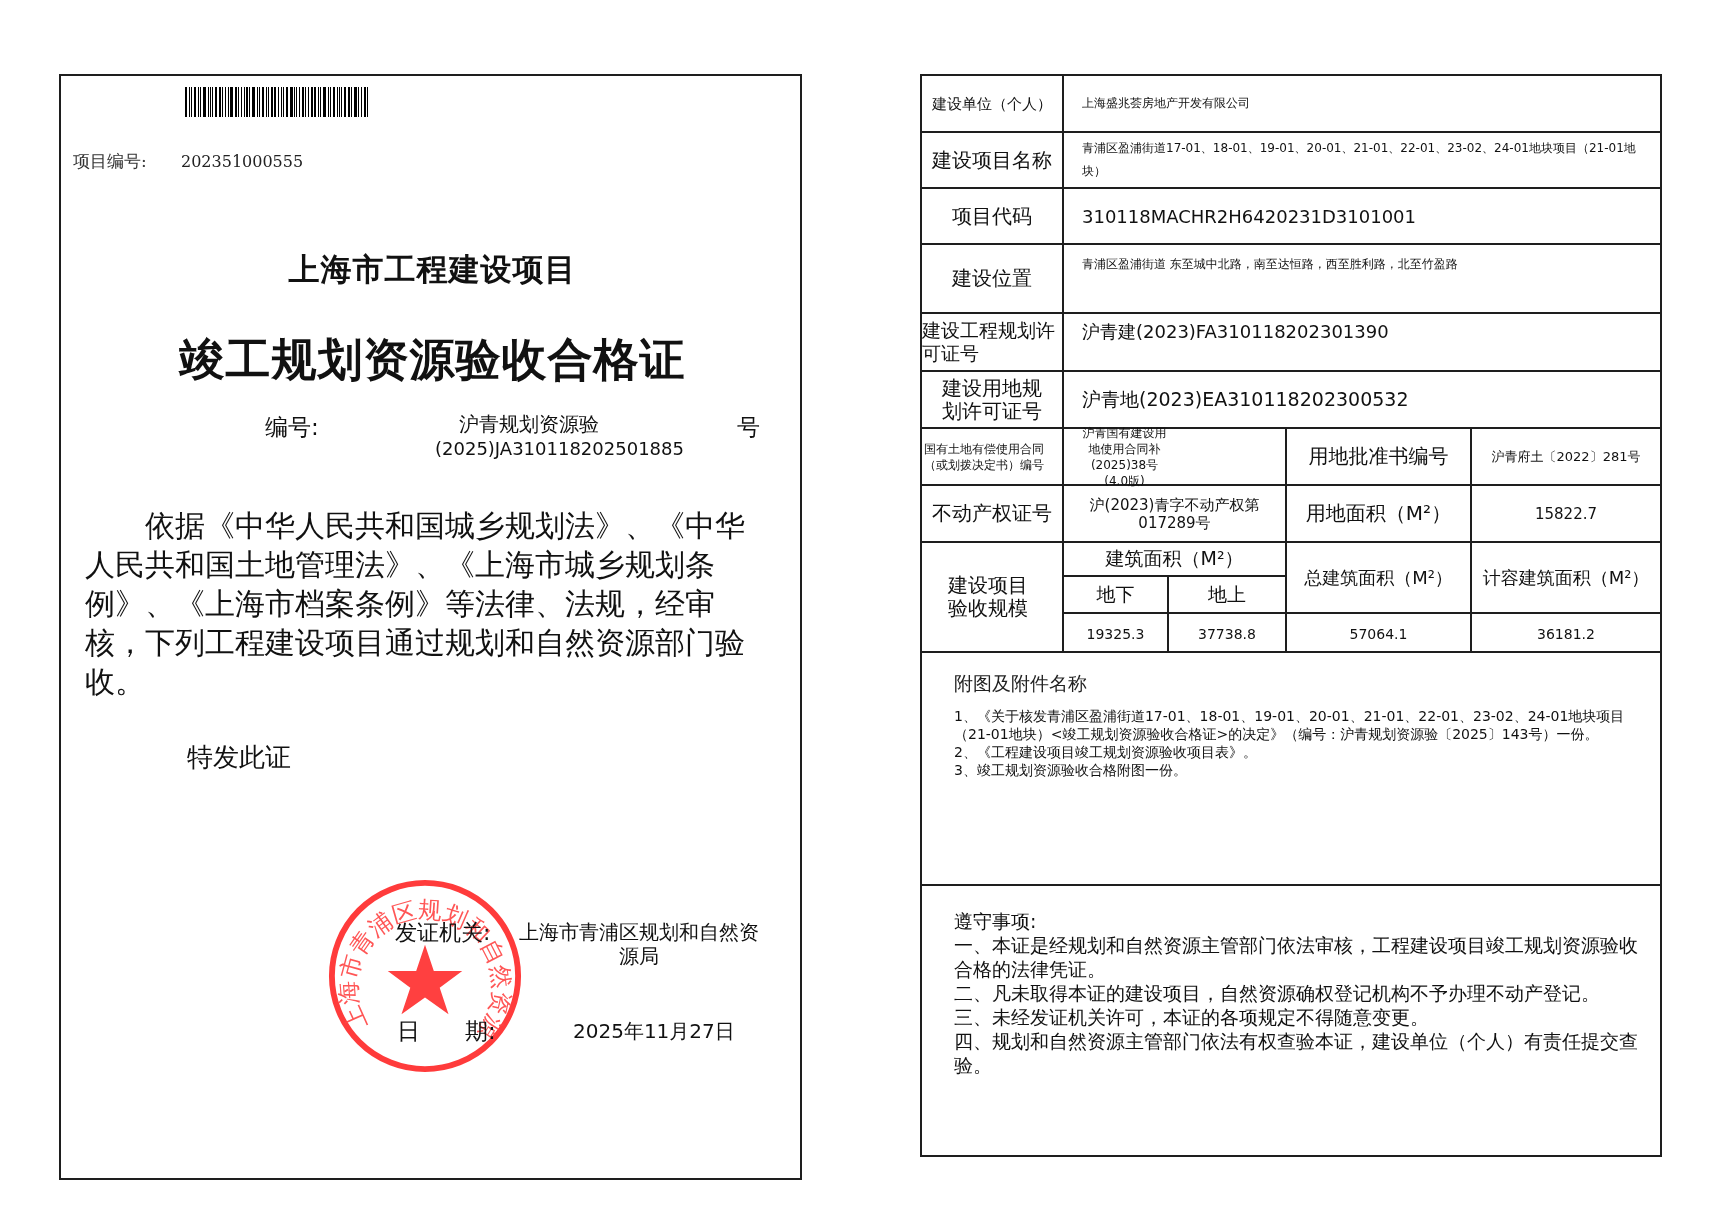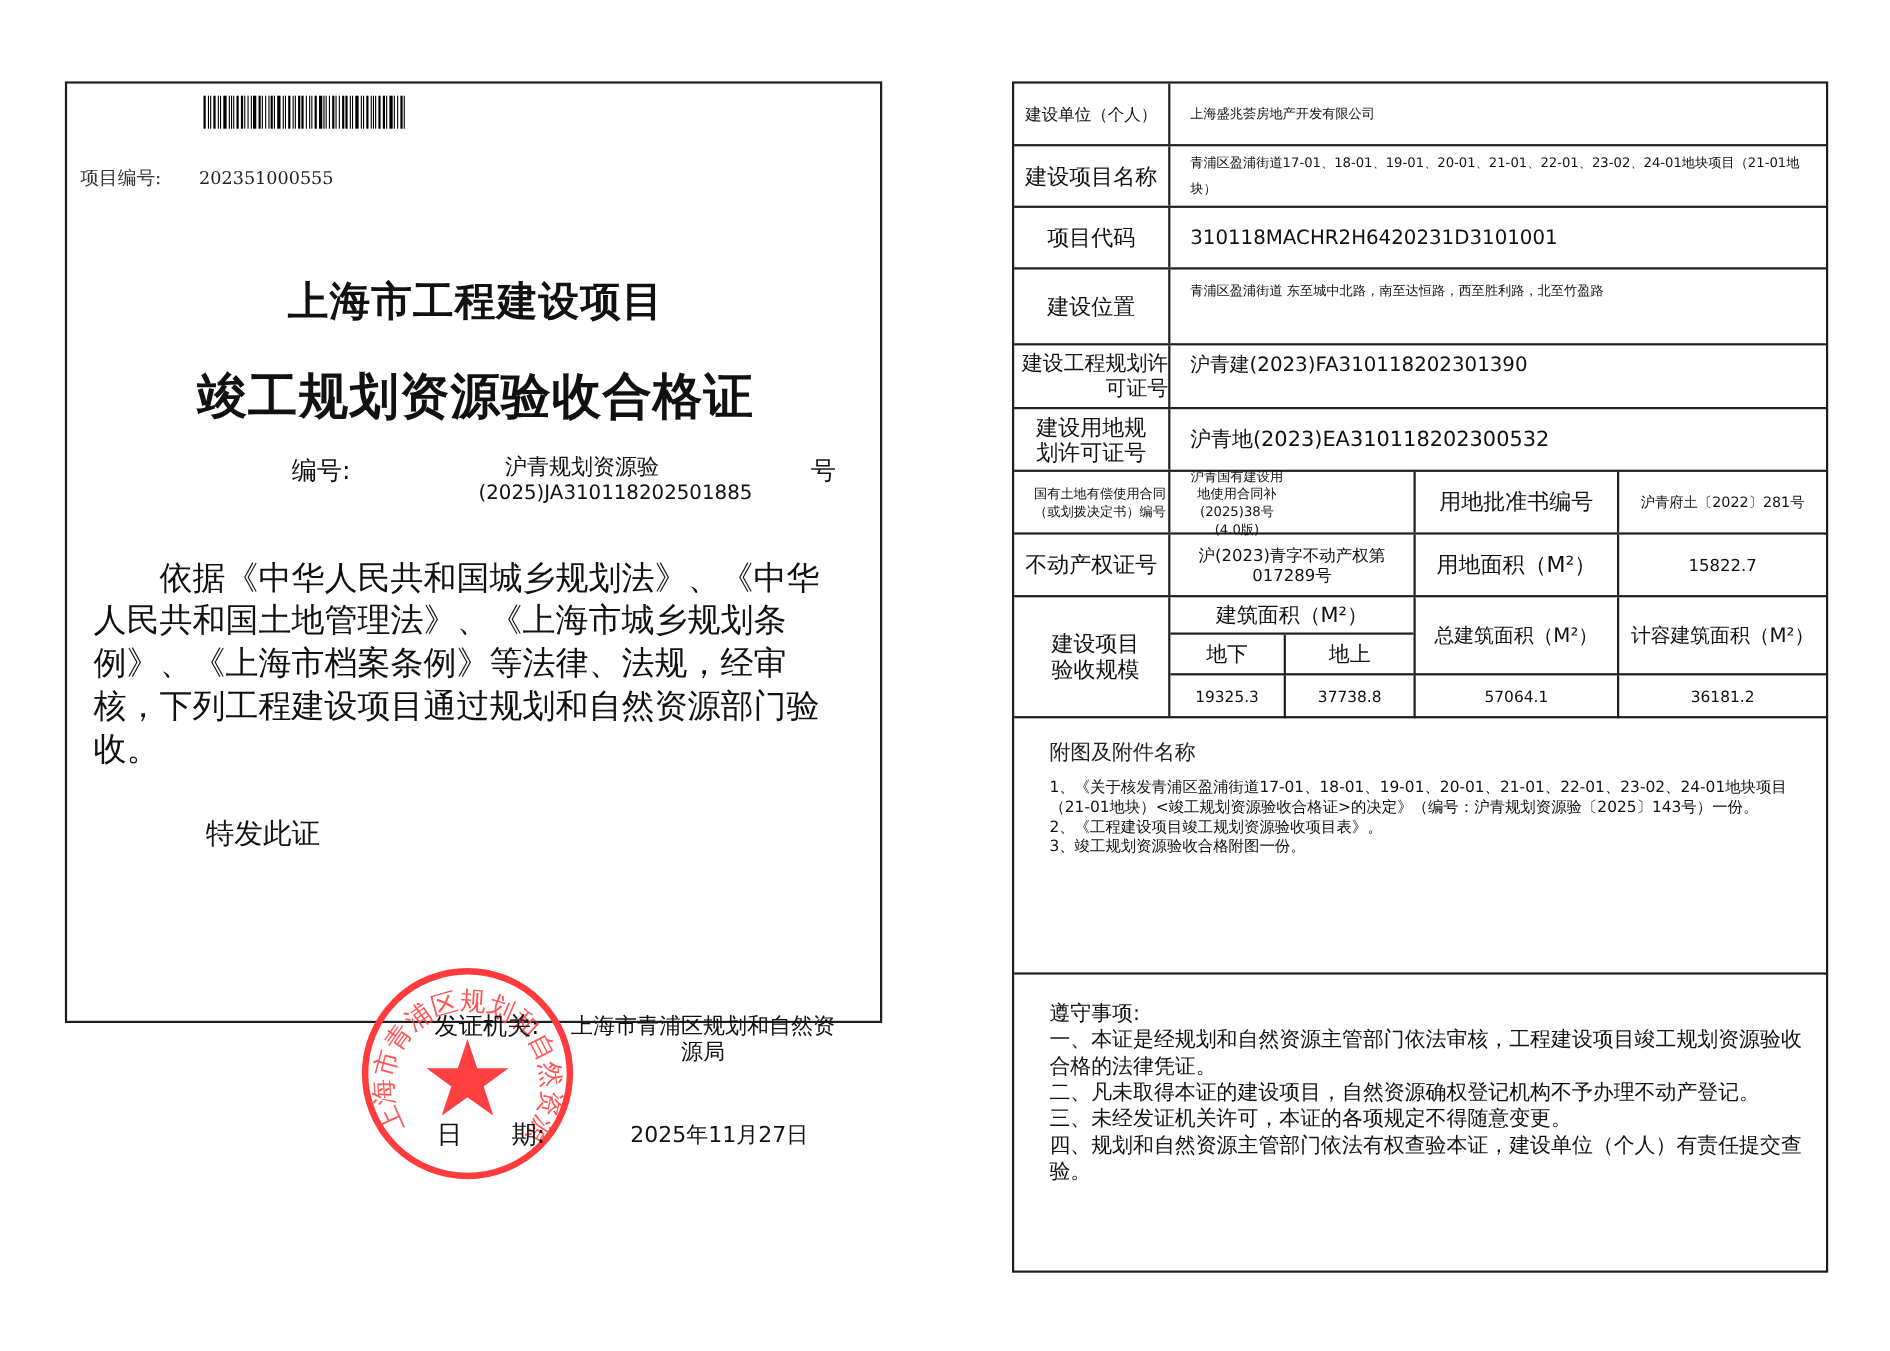--- a/index.html
+++ b/index.html
@@ -1,31 +1,31 @@
 <!DOCTYPE html>
 <html><head>
 <meta charset="utf-8">
 <style>
   html, body { margin:0; padding:0; background:#ffffff; }
   body { width:1718px; height:1228px; position:relative; overflow:hidden;
          font-family:"DejaVu Sans","Liberation Sans",sans-serif; color:#111; }
   .panel { position:absolute; box-sizing:border-box; border:2px solid #1e1e1e; background:#fff; }
-  #left { left:59px; top:74px; width:743px; height:856px;text-decoration:underline; }
+  #left { left:59px; top:74px; width:743px; height:1106px;text-decoration:underline; }
   #right { left:920px; top:74px; width:742px; height:1083px; }
   .abs { position:absolute; white-space:nowrap; }
   .serif { font-family:"DejaVu Serif","Liberation Serif",serif; }
 
   
   #barcode { position:absolute; left:124px; top:11px; width:220px; height:30px; display:flex; align-items:stretch; }
   #barcode span { display:block; background:#000; height:100%; }
 
   #proj-no-label { left:12px; top:74px; font-size:17px; color:#333; }
   #proj-no-value { left:120px; top:76px; font-size:16px; color:#222; }
 
-  #title1 { left:0; width:743px; top:173px; text-align:center; font-size:37px; font-weight:bold; letter-spacing:1px; }
+  #title1 { left:0; width:743px; top:173px; text-align:center; font-size:31px; font-weight:bold; letter-spacing:1px; }
   #title2 { left:0; width:743px; top:254px; text-align:center; font-size:45px; font-weight:bold; letter-spacing:1px; }
 
   #cert-no-label { left:204px; top:336px; font-size:23px; }
   #cert-no-line1 { left:398px; top:335px; font-size:20px; }
   #cert-no-line2 { left:374px; top:362px; font-size:18px; }
   #cert-no-suffix { left:676px; top:336px; font-size:23px; }
 
   #body-text { position:absolute; left:24px; top:430px; width:660px; font-size:30px; line-height:39px;
                text-indent:60px; white-space:normal; }
   #special { left:126px; top:664px; font-size:26px; }
@@ -33,21 +33,21 @@
   #seal { position:absolute; left:266px; top:802px; width:196px; height:196px; }
   #issuer-label { left:334px; top:842px; font-size:22px; }
   #issuer-value { left:458px; top:844px; font-size:20px; width:240px; white-space:normal; text-align:center; line-height:24px; }
   #date-label-1 { left:336px; top:940px; font-size:23px; }
   #date-label-2 { left:404px; top:940px; font-size:23px; }
   #date-value { left:512px; top:942px; font-size:20px; }
 
   
   .row { position:absolute; left:0; width:738px; box-sizing:border-box; border-bottom:2px solid #1e1e1e; }
   .cell { position:absolute; top:0; height:100%; box-sizing:border-box; display:flex; align-items:center; }
-  .lbl { left:0; width:142px; border-right:2px solid #1e1e1e; justify-content:center; text-align:right; font-size:20px; line-height:23px; }
+  .lbl { left:0; width:142px; border-right:2px solid #1e1e1e; justify-content:center; text-align:left; font-size:20px; line-height:23px; }
   .val { left:142px; right:0; padding-left:18px; font-size:12px; line-height:23px; }
   .c { justify-content:center; text-align:center; }
   .vl { border-left:2px solid #1e1e1e; }
   .small { font-size:13px; line-height:16px; }
 
   #attach { position:absolute; left:0; top:577px; width:738px; height:233px; border-bottom:2px solid #1e1e1e; box-sizing:border-box; }
   #attach-title { left:32px; top:18px; font-size:19px; color:#222; }
   #attach-items { position:absolute; left:32px; top:54px; width:704px; font-size:14px; line-height:18px; }
   #attach-items div { white-space:normal; }
   #notes { position:absolute; left:32px; top:833px; width:690px; font-size:19px; line-height:24px; }

